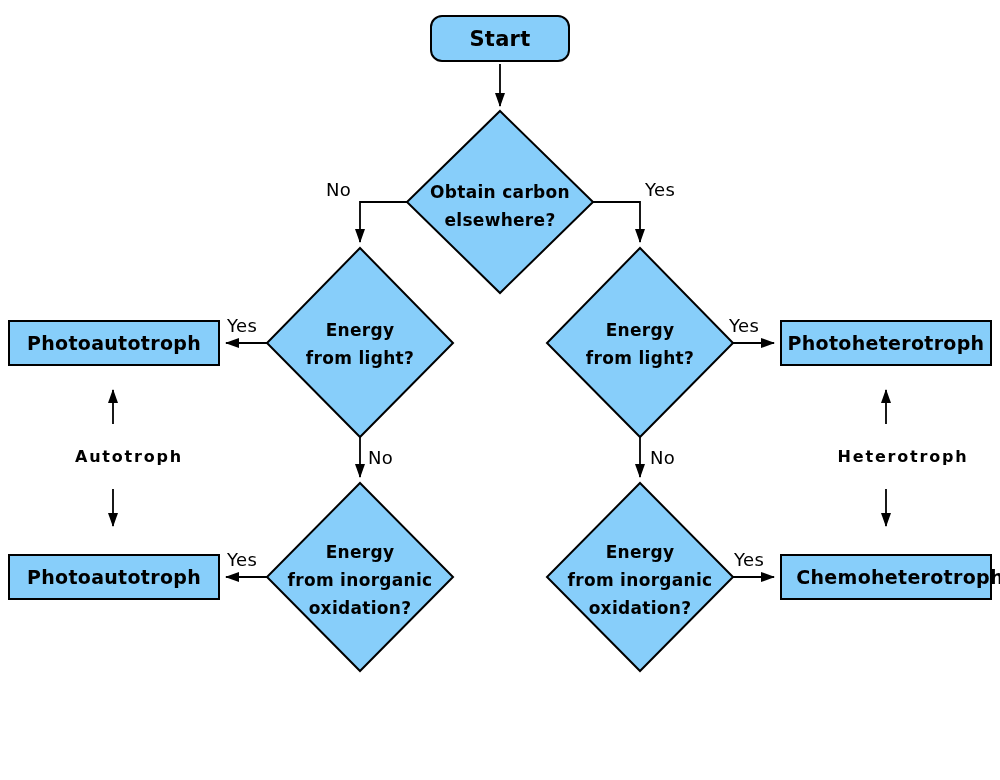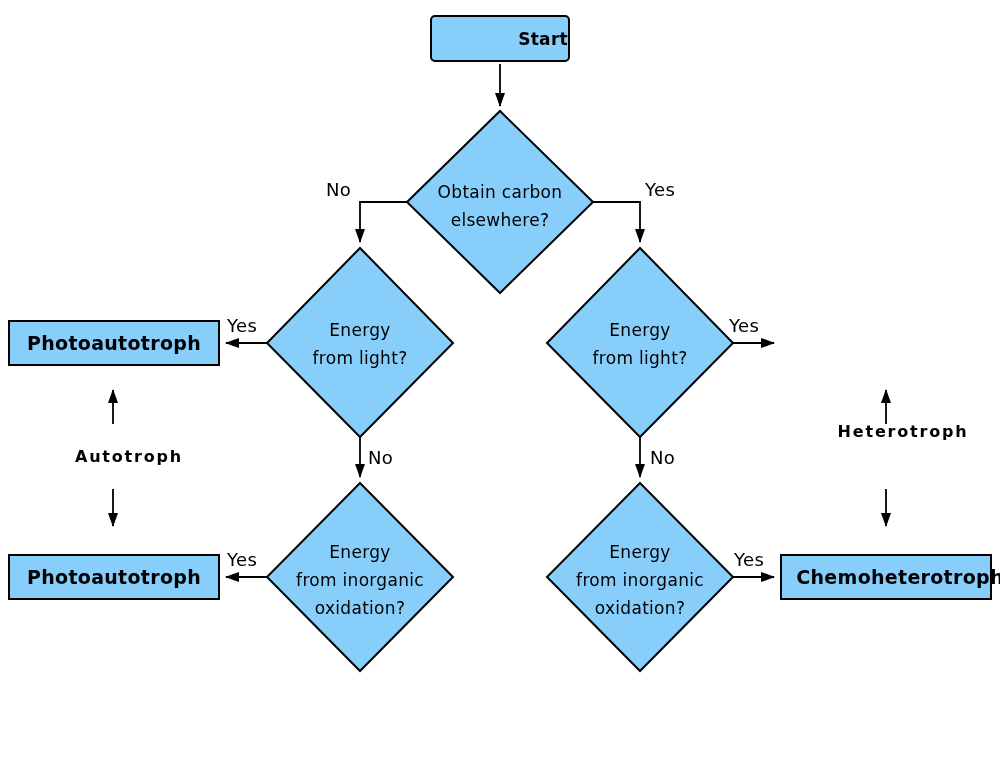--- a/index.html
+++ b/index.html
@@ -41,33 +41,32 @@
     display: flex;
     align-items: center;
     justify-content: center;
     font-weight: bold;
     font-size: 19px;
     letter-spacing: 0.3px;
     text-align: center;
   }
   .start-box {
     left: 430px; top: 15px; width: 140px; height: 47px;
-    border-radius: 5px;
-    font-size: 17px;
-    justify-content: flex-end;
+    border-radius: 12px;
+    font-size: 21px;
   }
   .result-box { width: 212px; height: 46px; }
   .box-photoautotroph   { left: 8px;   top: 320px; }
   .box-chemoautotroph   { left: 8px;   top: 554px; }
   .box-photoheterotroph { left: 780px; top: 320px; }
   .box-chemoheterotroph { left: 780px; top: 554px; padding-left: 28px; }
   .decision-label {
     position: absolute;
     transform: translate(-50%, -50%);
-    font-weight: normal;
+    font-weight: bold;
     font-size: 17px;
     letter-spacing: 0.3px;
     line-height: 1.65;
     text-align: center;
     white-space: pre-line;
   }
   .dl-carbon          { left: 500px; top: 206px; }
   .dl-light-left      { left: 360px; top: 344px; }
   .dl-light-right     { left: 640px; top: 344px; }
   .dl-inorganic-left  { left: 360px; top: 580px; }
@@ -90,21 +89,21 @@
   .category-label {
     position: absolute;
     transform: translate(-50%, -50%);
     font-weight: bold;
     font-size: 16px;
     letter-spacing: 1.8px;
     white-space: nowrap;
     margin-left: 12px;
   }
   .cl-autotroph   { left: 117px; top: 456px; }
-  .cl-heterotroph { left: 891px; top: 431px; }
+  .cl-heterotroph { left: 891px; top: 456px; }
 </style>
 </head>
 <body>
 
 <div class="canvas">
 
   <svg width="1000" height="780" viewBox="0 0 1000 780">
     <defs>
       <marker id="arrowhead" viewBox="0 0 14 10" refX="13" refY="5" markerWidth="14" markerHeight="10" markerUnits="userSpaceOnUse" orient="auto">
         <path class="arrowhead-shape" d="M0,0 L14,5 L0,10 Z"></path>
@@ -136,20 +135,23 @@
   <div class="node-box start-box">
     <span>Start</span>
   </div>
 
   <div class="node-box result-box box-photoautotroph">
     <span>Photoautotroph</span>
   </div>
   <div class="node-box result-box box-chemoautotroph">
     <span>Photoautotroph</span>
   </div>
+  <div class="node-box result-box box-photoheterotroph">
+    <span>Photoheterotroph</span>
+  </div>
   <div class="node-box result-box box-chemoheterotroph">
     <span>Chemoheterotroph</span>
   </div>
 
   <div class="decision-label dl-carbon">Obtain carbon
 elsewhere?</div>
   <div class="decision-label dl-light-left">Energy
 from light?</div>
   <div class="decision-label dl-light-right">Energy
 from light?</div>

